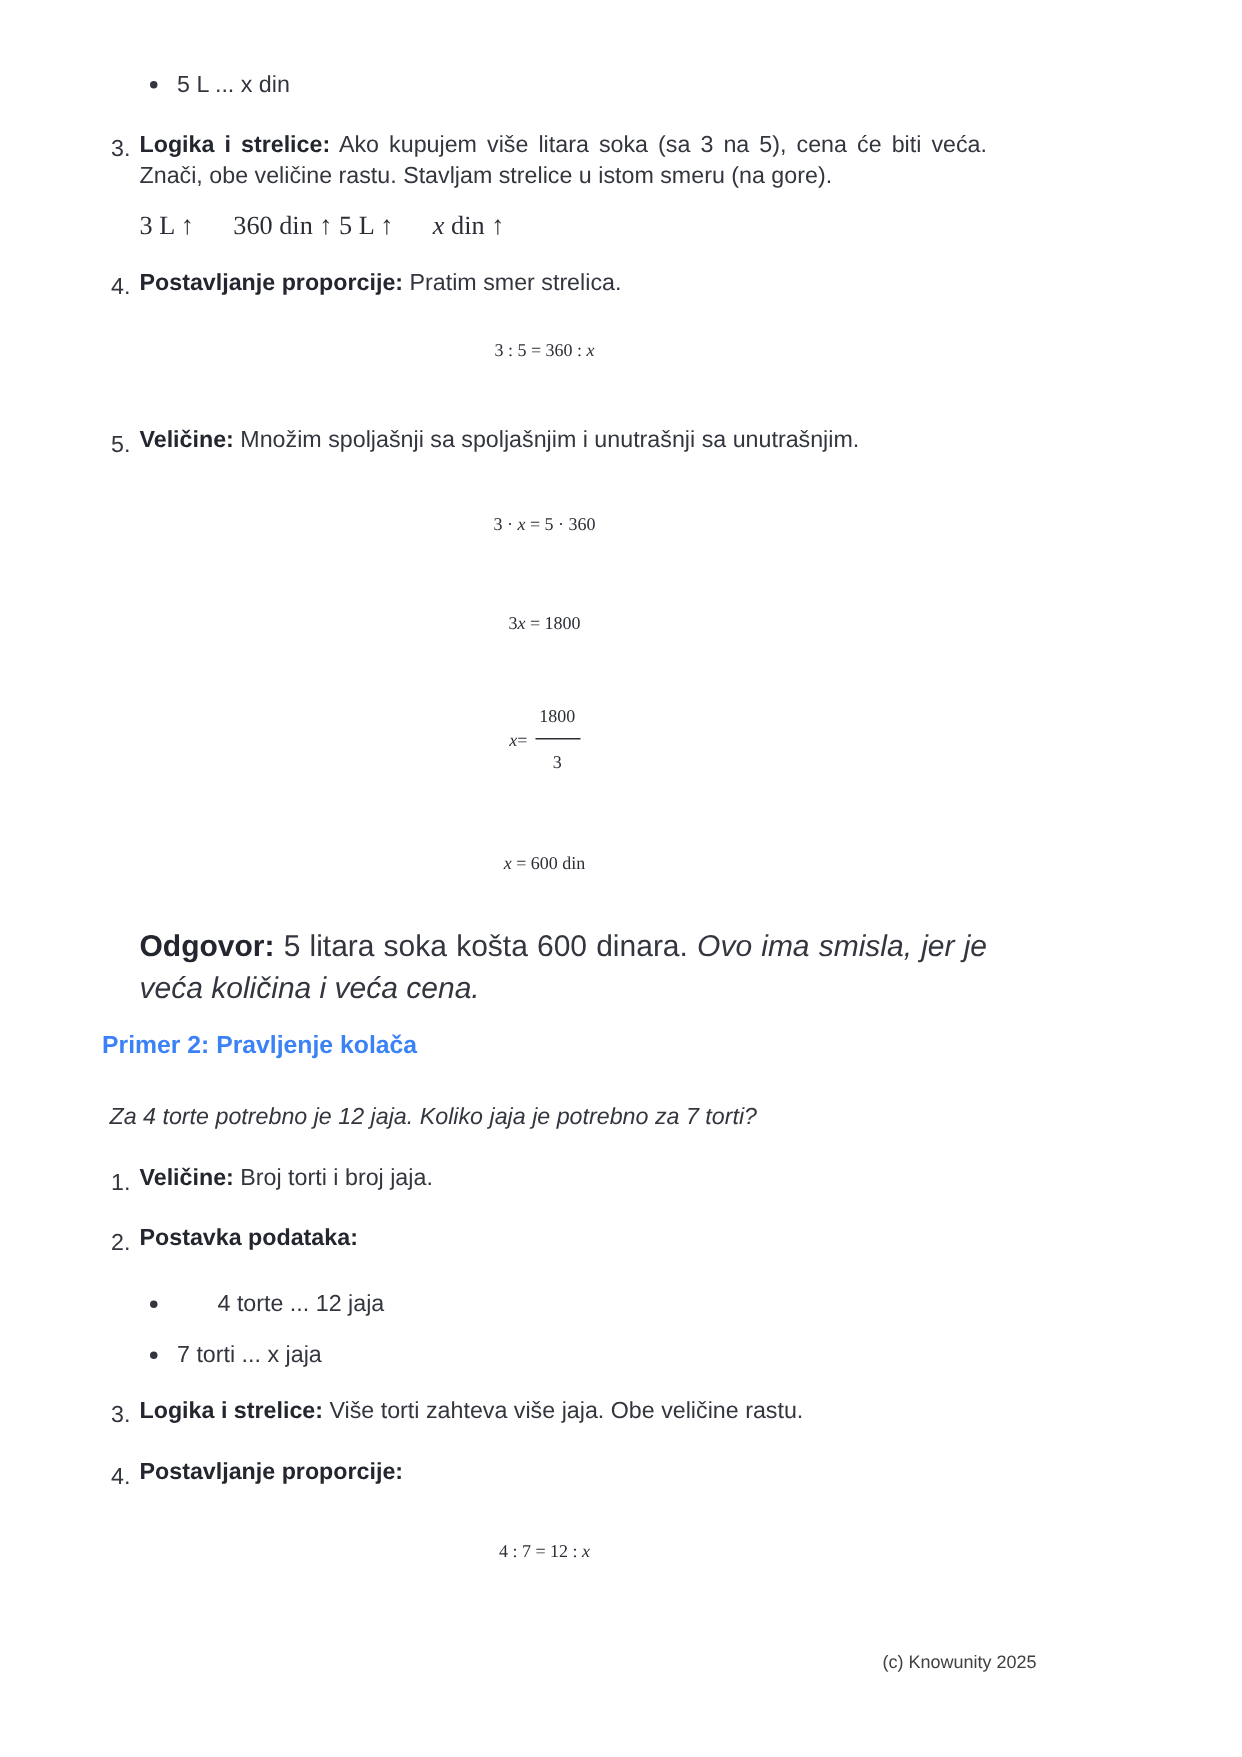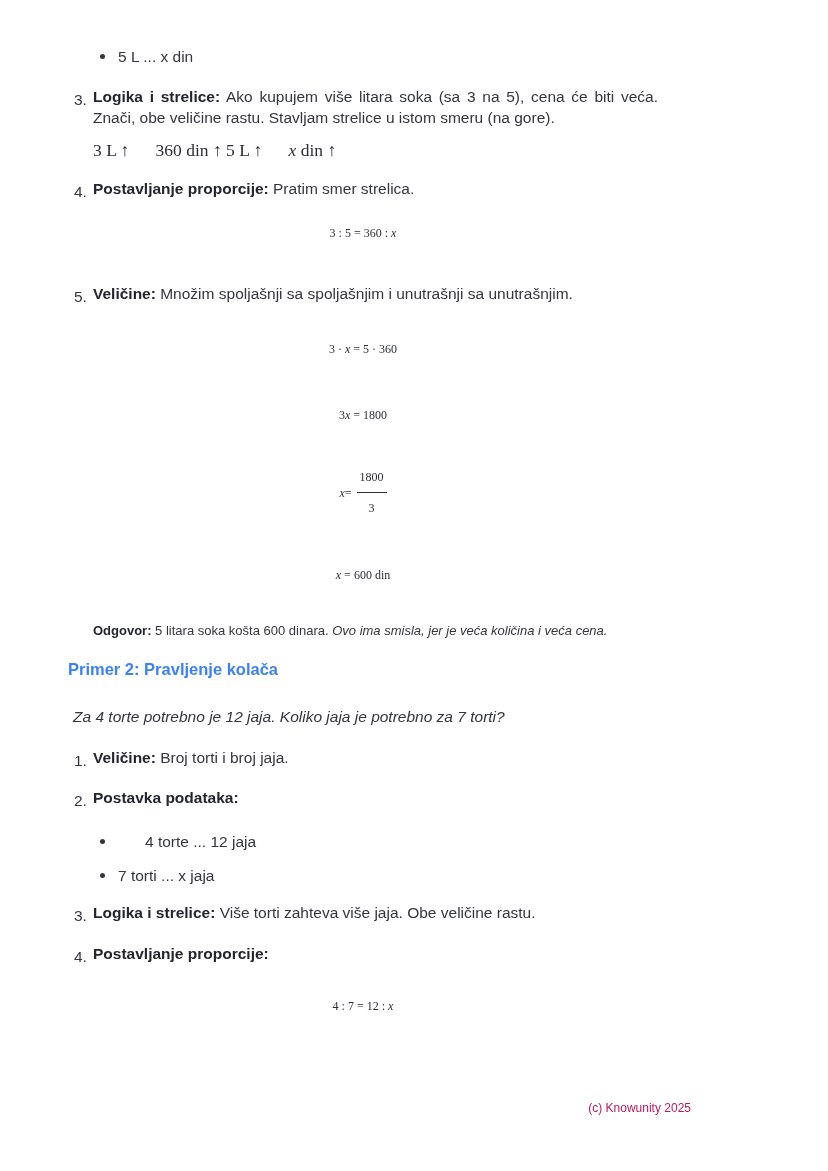--- a/index.html
+++ b/index.html
@@ -61,36 +61,36 @@
   .frac { display:inline-block; text-align:center; margin-left:5px; }
   .fnum {
     display:block;
     border-bottom:1.4px solid #2b2e36;
     padding:0 3px 3px;
   }
   .fden { display:block; padding-top:3px; }
   
   .answer {
     margin:0 0 0 25px;
-    font-size:13px; line-height:28px;
+    font-size:20px; line-height:28px;
   }
   .answer em { font-style:italic; }
   
   .heading {
     margin:0;
     font-size:16.5px; line-height:28px;
     font-weight:700; color:#3b82f6;
   }
   .intro { margin:5px; font-size:15.5px; line-height:28px;font-style:italic; }
   
   .footer {
     position:absolute;
     top:1101px; right:53px;
     font-size:12px; line-height:14px;
-    color:#be185d;
+    color:#404040;
     z-index:1;
   }
   
   .stripe {
     position:absolute;
     left:746px; top:37px;
     width:45px; height:1096px;
     box-sizing:border-box;
     background:rgba(249,223,227,0.55);
     border-left:5px solid rgba(224,138,147,0.8);

